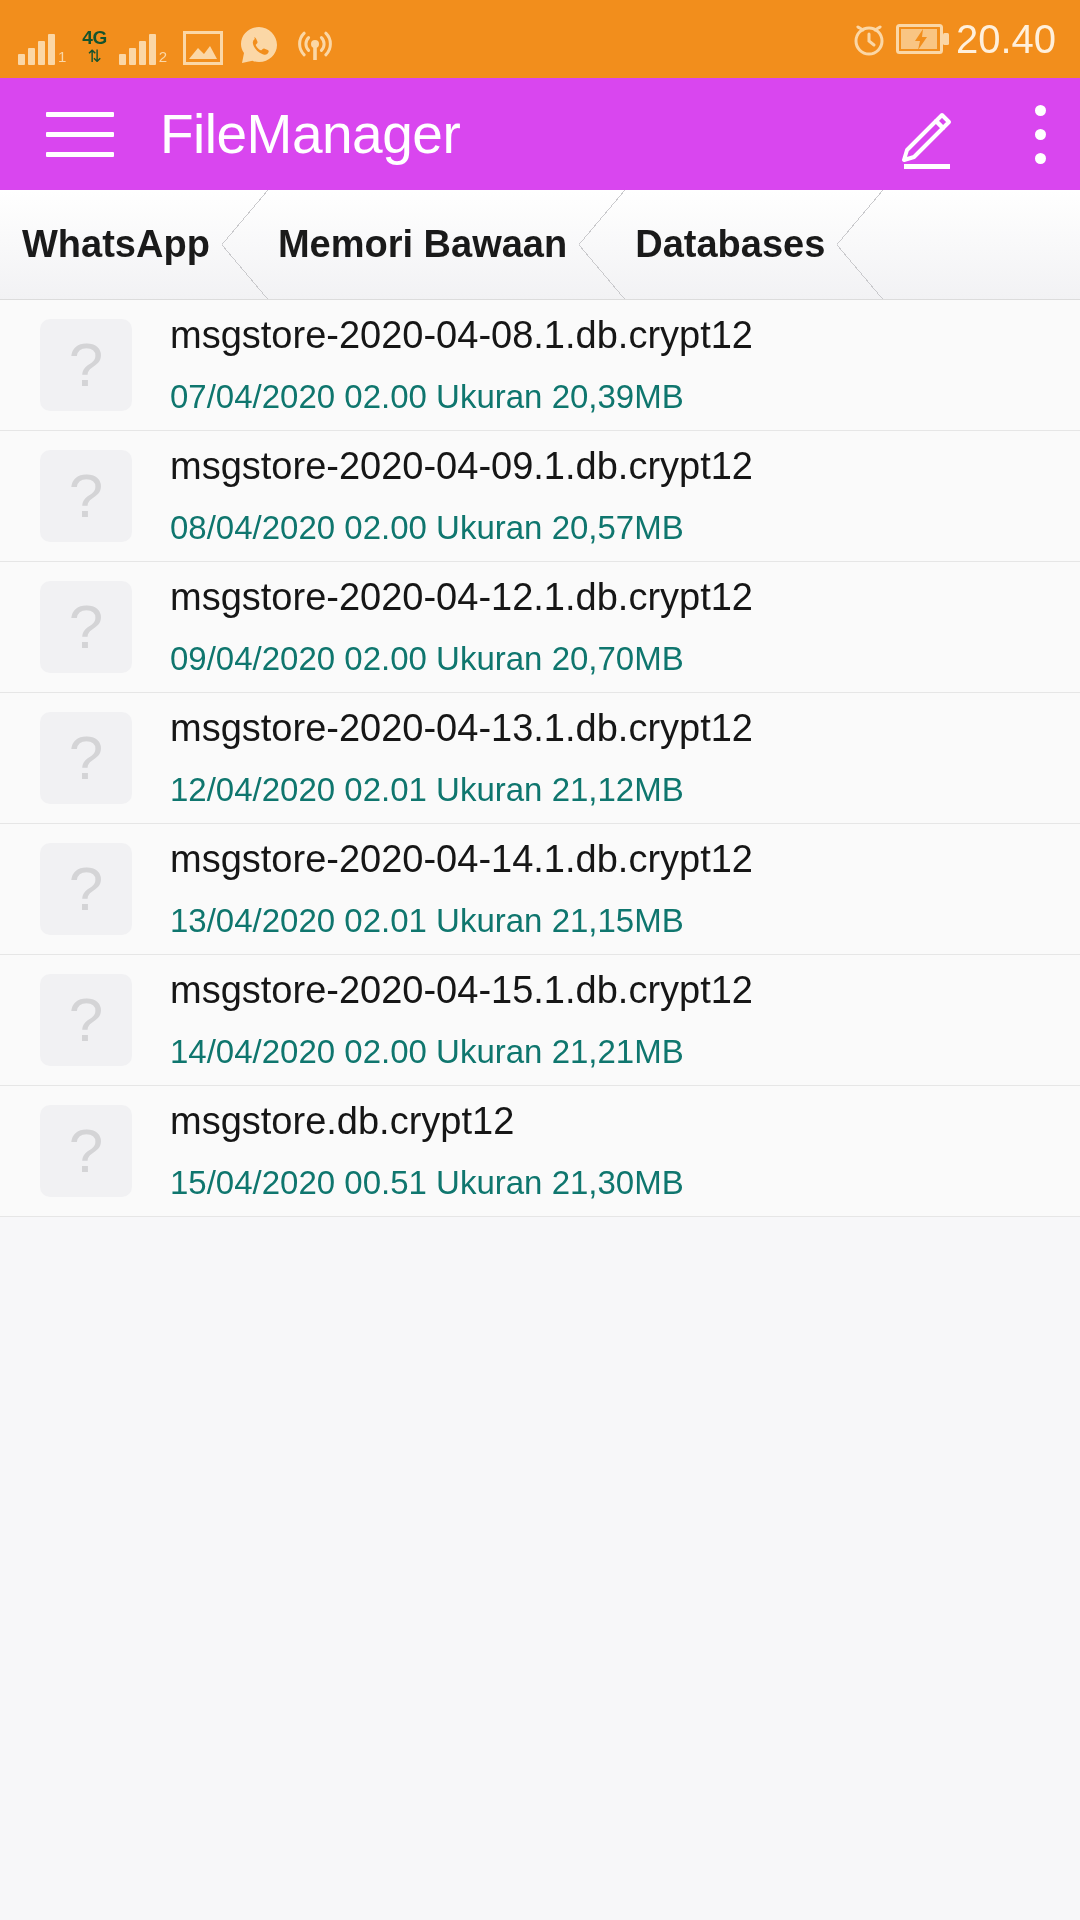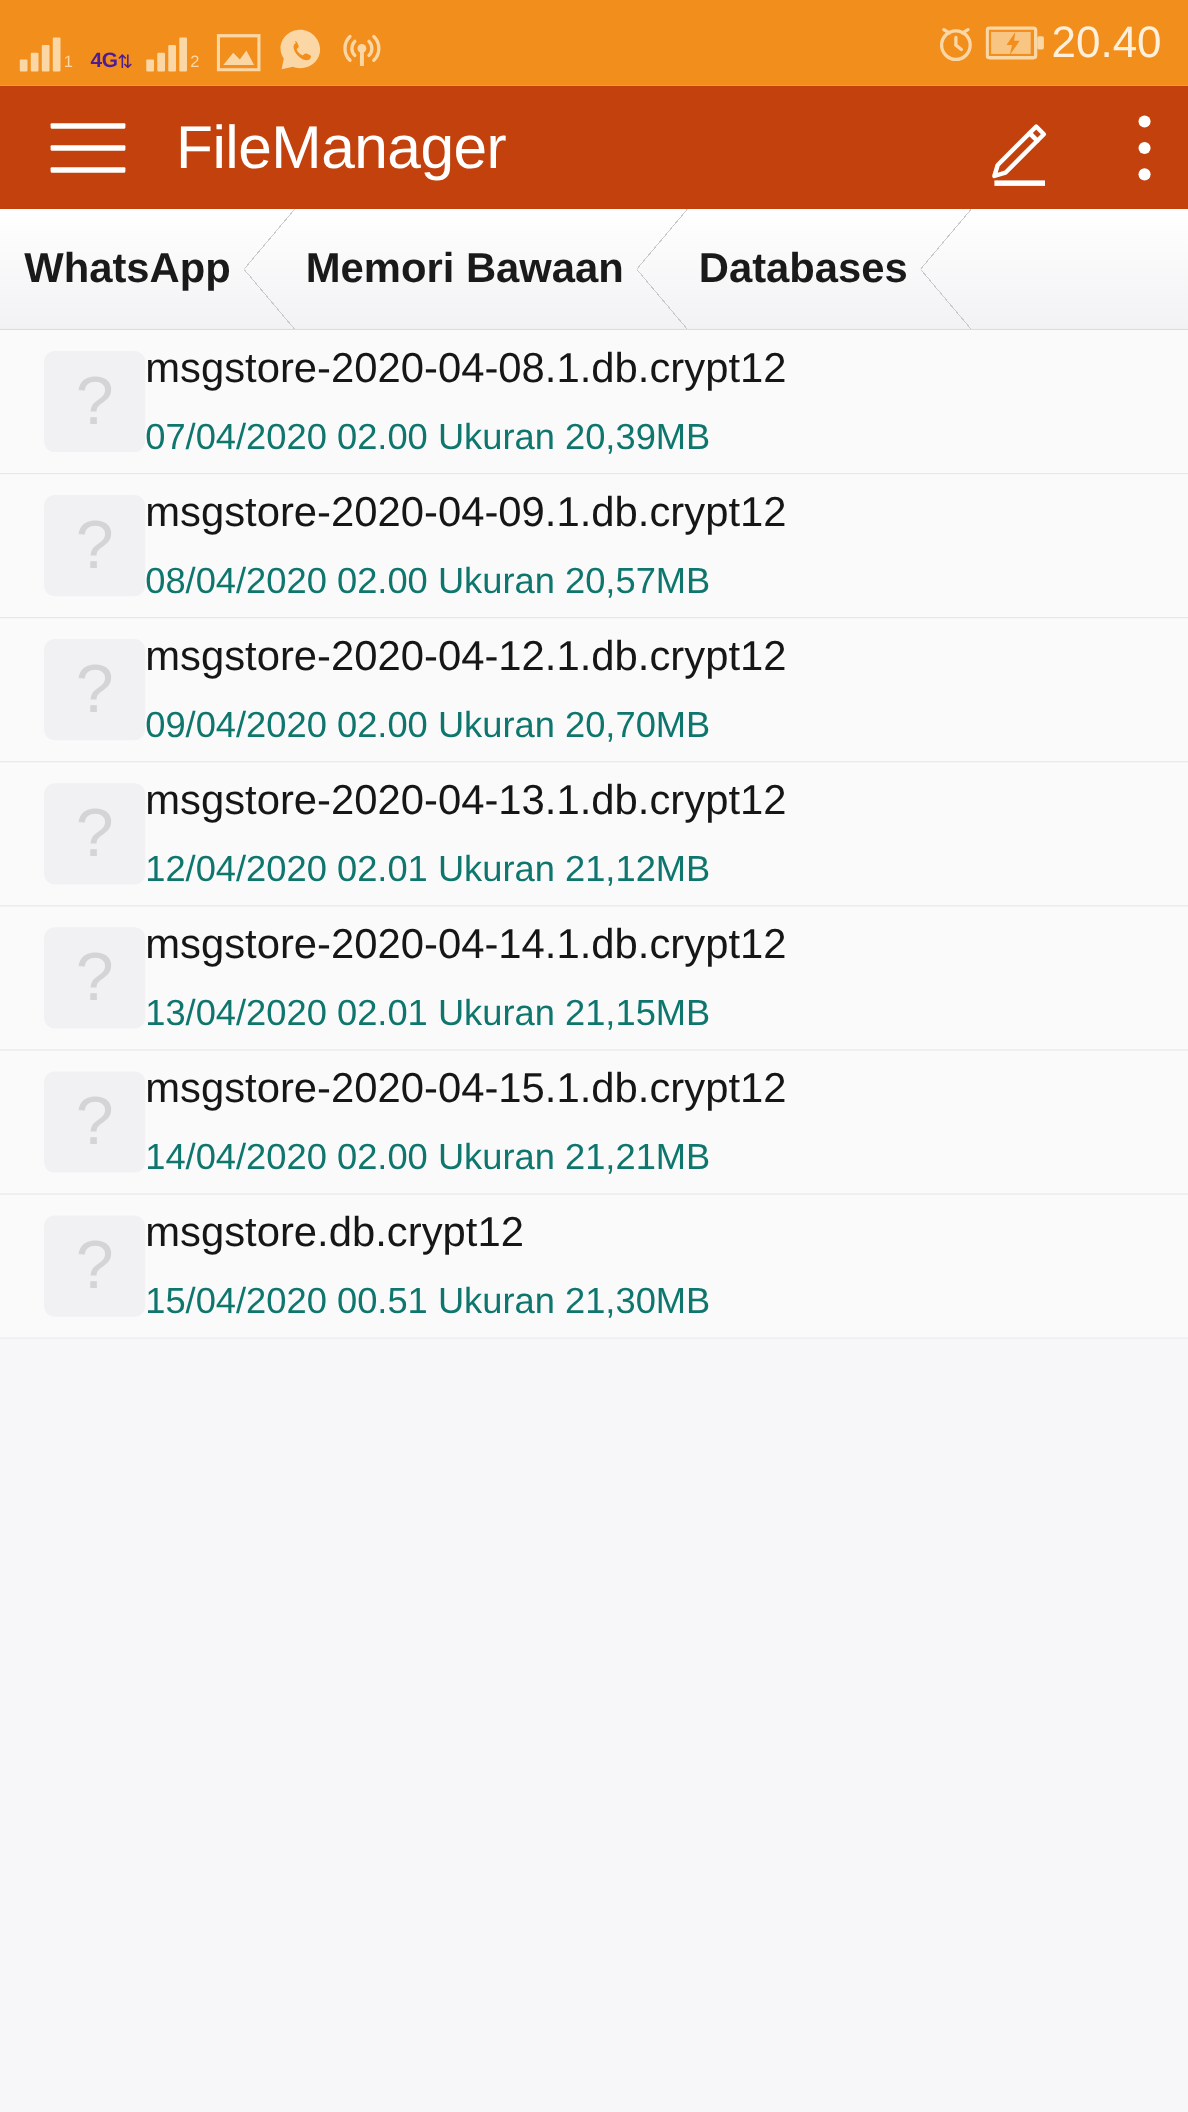--- a/index.html
+++ b/index.html
@@ -41,41 +41,41 @@
   .bars i:nth-child(3) { height: 24px; }
   .bars i:nth-child(4) { height: 31px; }
   .sub {
     font-size: 15px;
     color: #FBD7A6;
     line-height: 1;
     margin-bottom: 1px;
   }
   .net-4g {
     display: flex;
-    flex-direction: row;
-    align-items: center;
-    color: #4c1d95;
+    flex-direction: column;
+    align-items: center;
+    color: #14532d;
     line-height: 1;
     margin-right: -4px;
     text-align: center;
   }
   .net-4g .lbl { font-size: 19px; font-weight: bold; letter-spacing: -.5px; }
   .net-4g .arrows { font-size: 17px; margin-top: 1px; }
   .clock-time {
     font-size: 40px;
     color: #FFF0DC;
     letter-spacing: 0px;
     line-height: 1;
     font-weight: 400;
   }
 
   
   .app-bar {
     height: 112px;
-    background: #c2410c;
+    background: #d946ef;
     display: flex;
     align-items: center;
     padding: 0 20px 0 46px;
   }
   .hamburger { width: 68px; display: flex; flex-direction: column; gap: 15px; cursor: pointer; }
   .hamburger span {
     display: block; height: 5px; background: #fff; border-radius: 1px;
   }
   .app-title {
     font-size: 55px;
@@ -140,21 +140,21 @@
     background: #f1f1f3;
     flex: 0 0 92px;
     display: flex;
     align-items: center;
     justify-content: center;
     font-size: 62px;
     color: #d4d4d6;
     font-weight: 400;
     line-height: 1;
   }
-  .file-text { display: flex; flex-direction: column; gap: 24px; }
+  .file-text { margin-left: 38px; display: flex; flex-direction: column; gap: 24px; }
   .file-name {
     font-size: 38px;
     color: #161616;
     line-height: 1.05;
     white-space: nowrap;
   }
   .file-meta {
     font-size: 33px;
     color: #0f766e;
     line-height: 1.05;

